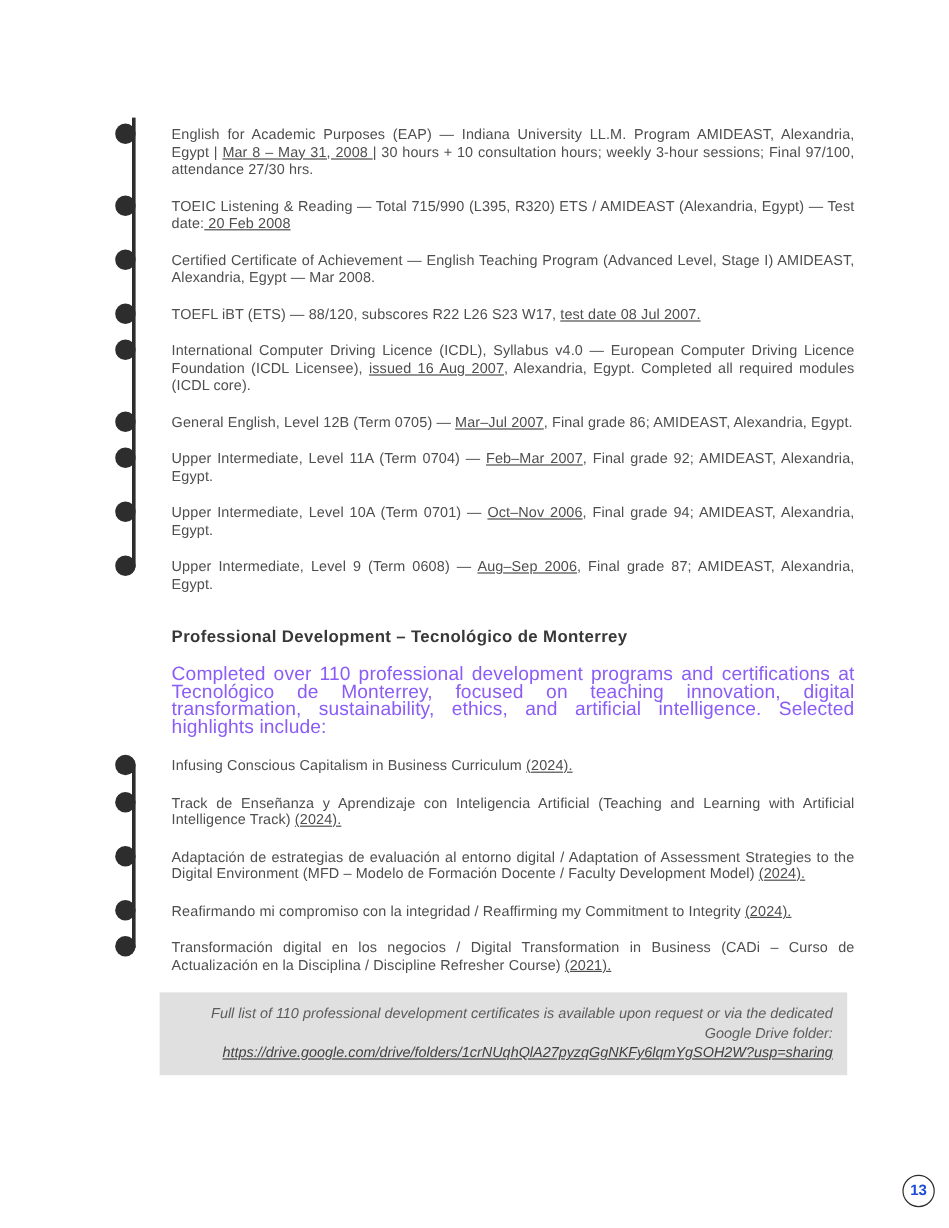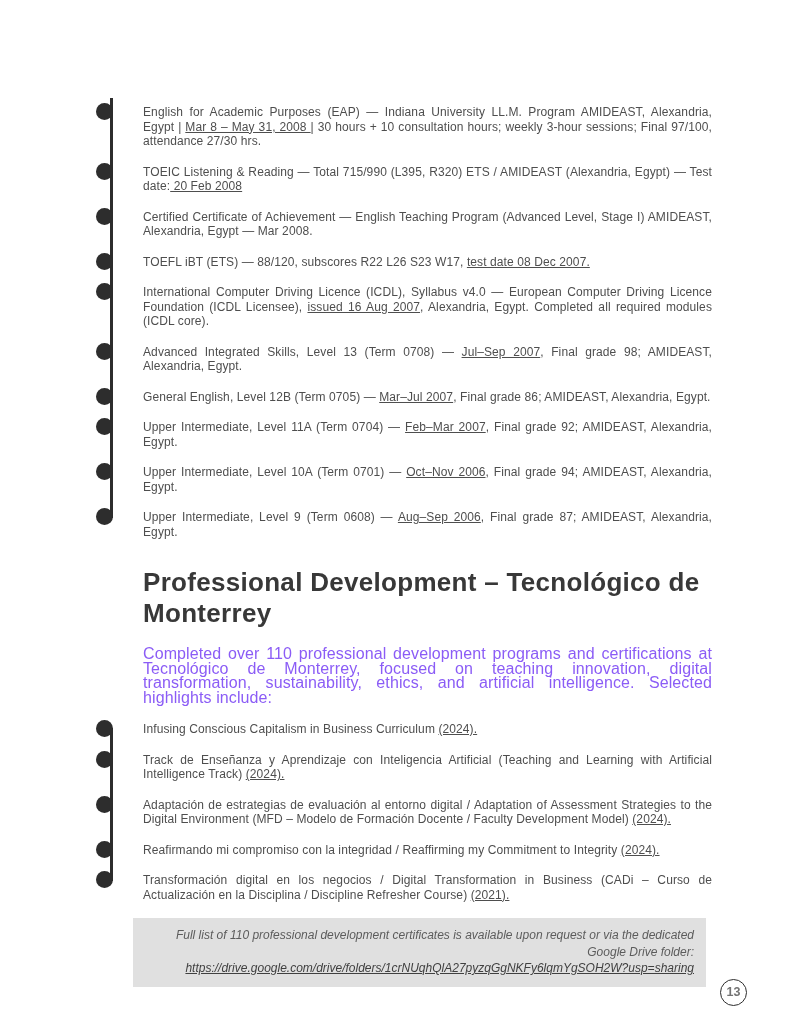--- a/index.html
+++ b/index.html
@@ -18,40 +18,40 @@
     position:absolute;left:-47px;top:-2px;width:17px;height:17px;
     border-radius:50%;background:#2d2d2d;display:block;
   }
   .tl-text{
     margin:0;font-size:12px;line-height:14.5px;color:#4e4e4e;
     text-align:justify;letter-spacing:0.1px;
   }
   .u{text-decoration:underline;}
   
   .heading{
-    margin:28px 0 18px 143px;width:600px;font-size:26px;font-weight:700;
+    margin:28px 0 18px 143px;width:600px;font-size:14px;font-weight:700;
     color:#383838;letter-spacing:0.3px;
   }
   .intro{
     margin:0 0 17px 143px;width:569px;font-size:16px;line-height:14.5px;
     color:#8b5cf6;text-align:justify;letter-spacing:0.1px;
   }
   
   .note{
     margin:2px 0 0 133px;width:550px;background:#e0e0e0;color:#5c5c5c;
     font-style:italic;font-size:12px;line-height:16.5px;
     padding:9px 12px 10px 11px;
     text-align:right;
   }
   .note a, .note-link{color:#404040;text-decoration:underline;word-break:break-all;cursor:pointer;}
   
   .page-num{
-    position:absolute;left:720px;top:979px;width:25px;height:25px;
+    position:absolute;left:752px;top:979px;width:25px;height:25px;
     border:1.5px solid #2d2d2d;border-radius:50%;text-align:center;
-    line-height:25px;font-size:12.5px;font-weight:700;color:#737373;background:#fff;
+    line-height:25px;font-size:12.5px;font-weight:700;color:#1d4ed8;background:#fff;
   }
   .spacer-top{height:105px;}
 </style>
 </head>
 <body>
 
 <div class="content">
   <div class="spacer-top"></div>
 
   <div class="tl-group" id="group1">
@@ -63,29 +63,25 @@
       <div class="tl-item">
         <span class="tl-dot"></span>
         <p class="tl-text"><span>TOEIC Listening &amp; Reading — Total 715/990 (L395, R320) ETS / AMIDEAST (Alexandria, Egypt) — Test date:</span><span class="u"> 20 Feb 2008</span></p>
       </div>
       <div class="tl-item">
         <span class="tl-dot"></span>
         <p class="tl-text"><span>Certified Certificate of Achievement — English Teaching Program (Advanced Level, Stage I) AMIDEAST, Alexandria, Egypt — Mar 2008.</span></p>
       </div>
       <div class="tl-item">
         <span class="tl-dot"></span>
-        <p class="tl-text"><span>TOEFL iBT (ETS) — 88/120, subscores R22 L26 S23 W17, </span><span class="u">test date 08 Dec 2007.</span></p>
+        <p class="tl-text"><span>TOEFL iBT (ETS) — 88/120, subscores R22 L26 S23 W17, </span><span class="u">test date 08 Jul 2007.</span></p>
       </div>
       <div class="tl-item">
         <span class="tl-dot"></span>
         <p class="tl-text"><span>International Computer Driving Licence (ICDL), Syllabus v4.0 — European Computer Driving Licence Foundation (ICDL Licensee), </span><span class="u">issued 16 Aug 2007</span><span>, Alexandria, Egypt. Completed all required modules (ICDL core).</span></p>
-      </div>
-      <div class="tl-item">
-        <span class="tl-dot"></span>
-        <p class="tl-text"><span>Advanced Integrated Skills, Level 13 (Term 0708) — </span><span class="u">Jul–Sep 2007</span><span>, Final grade 98; AMIDEAST, Alexandria, Egypt.</span></p>
       </div>
       <div class="tl-item">
         <span class="tl-dot"></span>
         <p class="tl-text"><span>General English, Level 12B (Term 0705) — </span><span class="u">Mar–Jul 2007</span><span>, Final grade 86; AMIDEAST, Alexandria, Egypt.</span></p>
       </div>
       <div class="tl-item">
         <span class="tl-dot"></span>
         <p class="tl-text"><span>Upper Intermediate, Level 11A (Term 0704) — </span><span class="u">Feb–Mar 2007</span><span>, Final grade 92; AMIDEAST, Alexandria, Egypt.</span></p>
       </div>
       <div class="tl-item">

